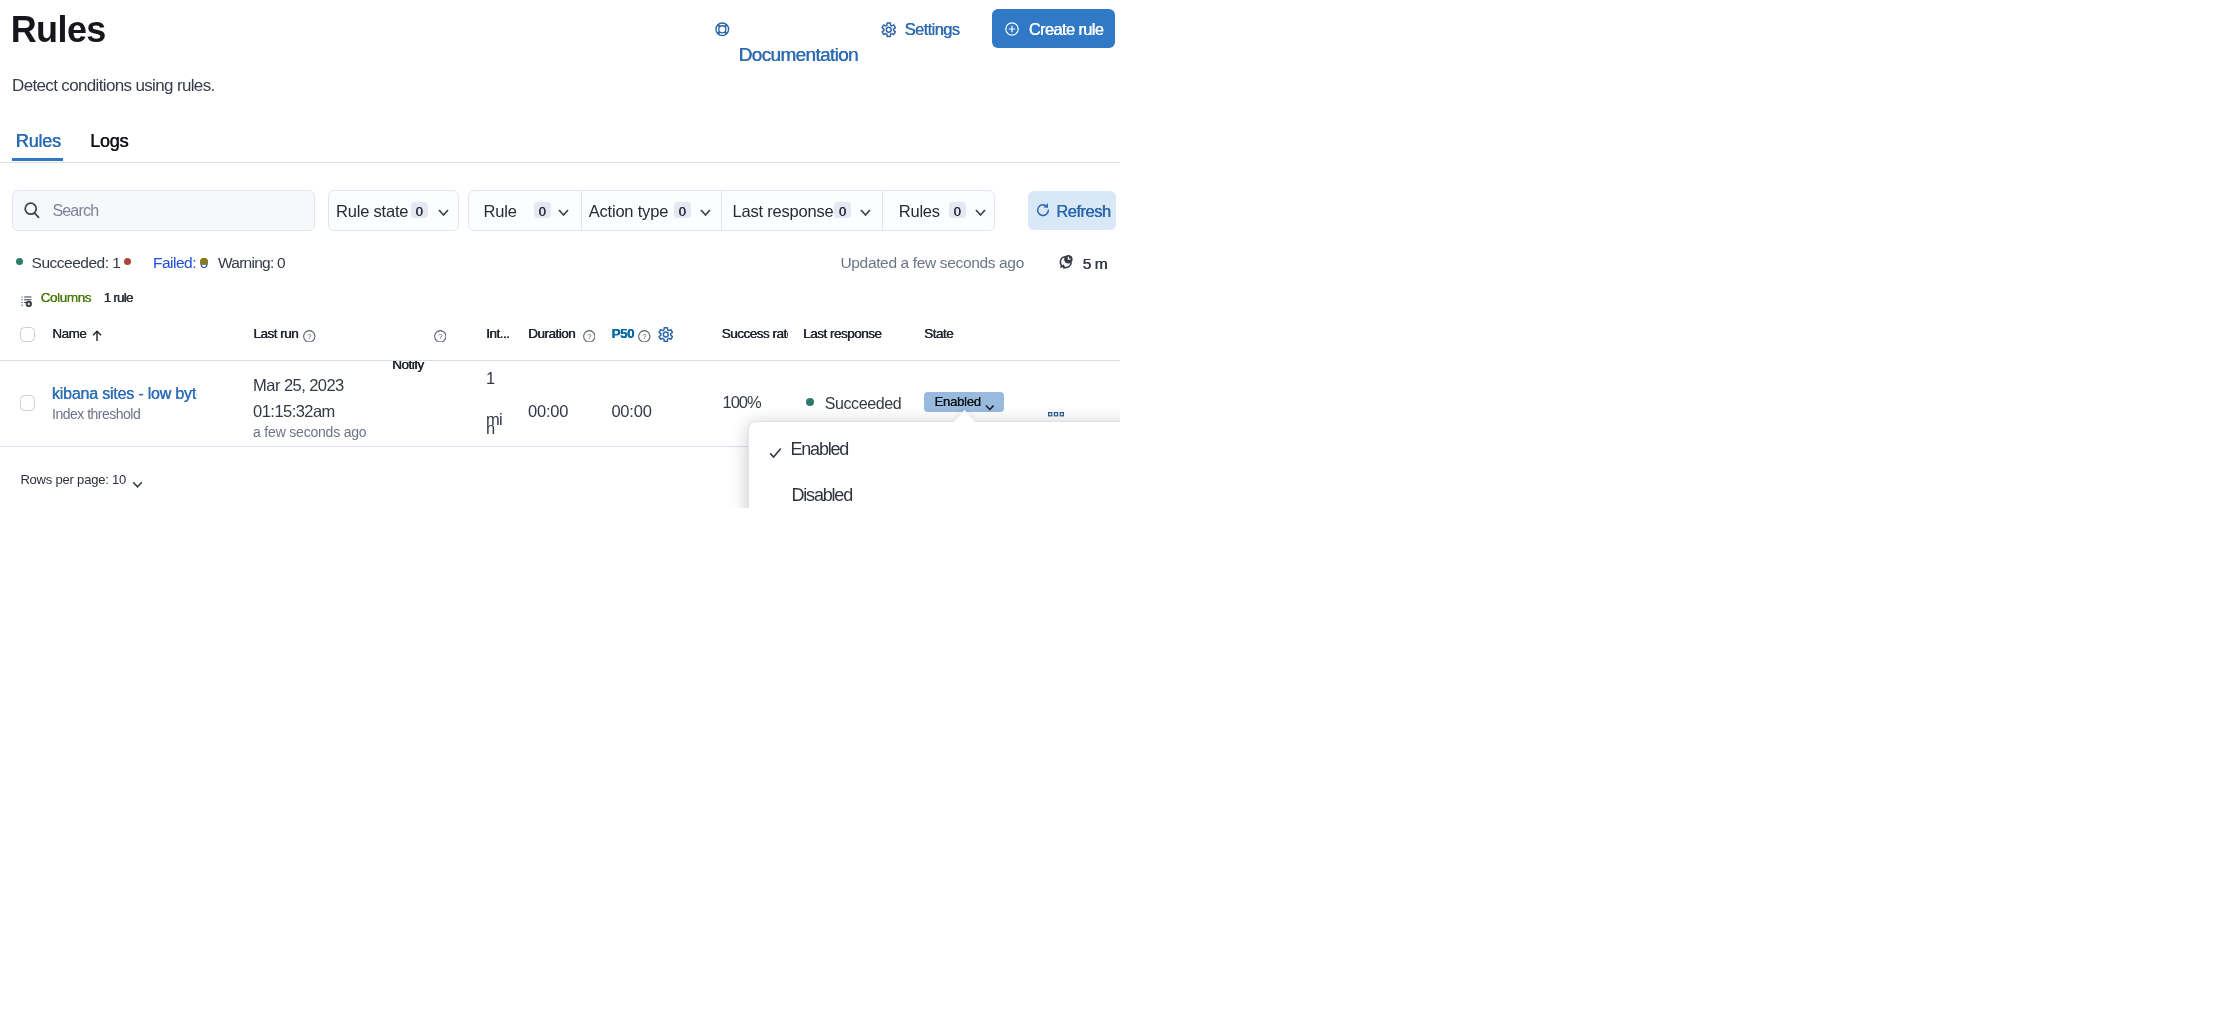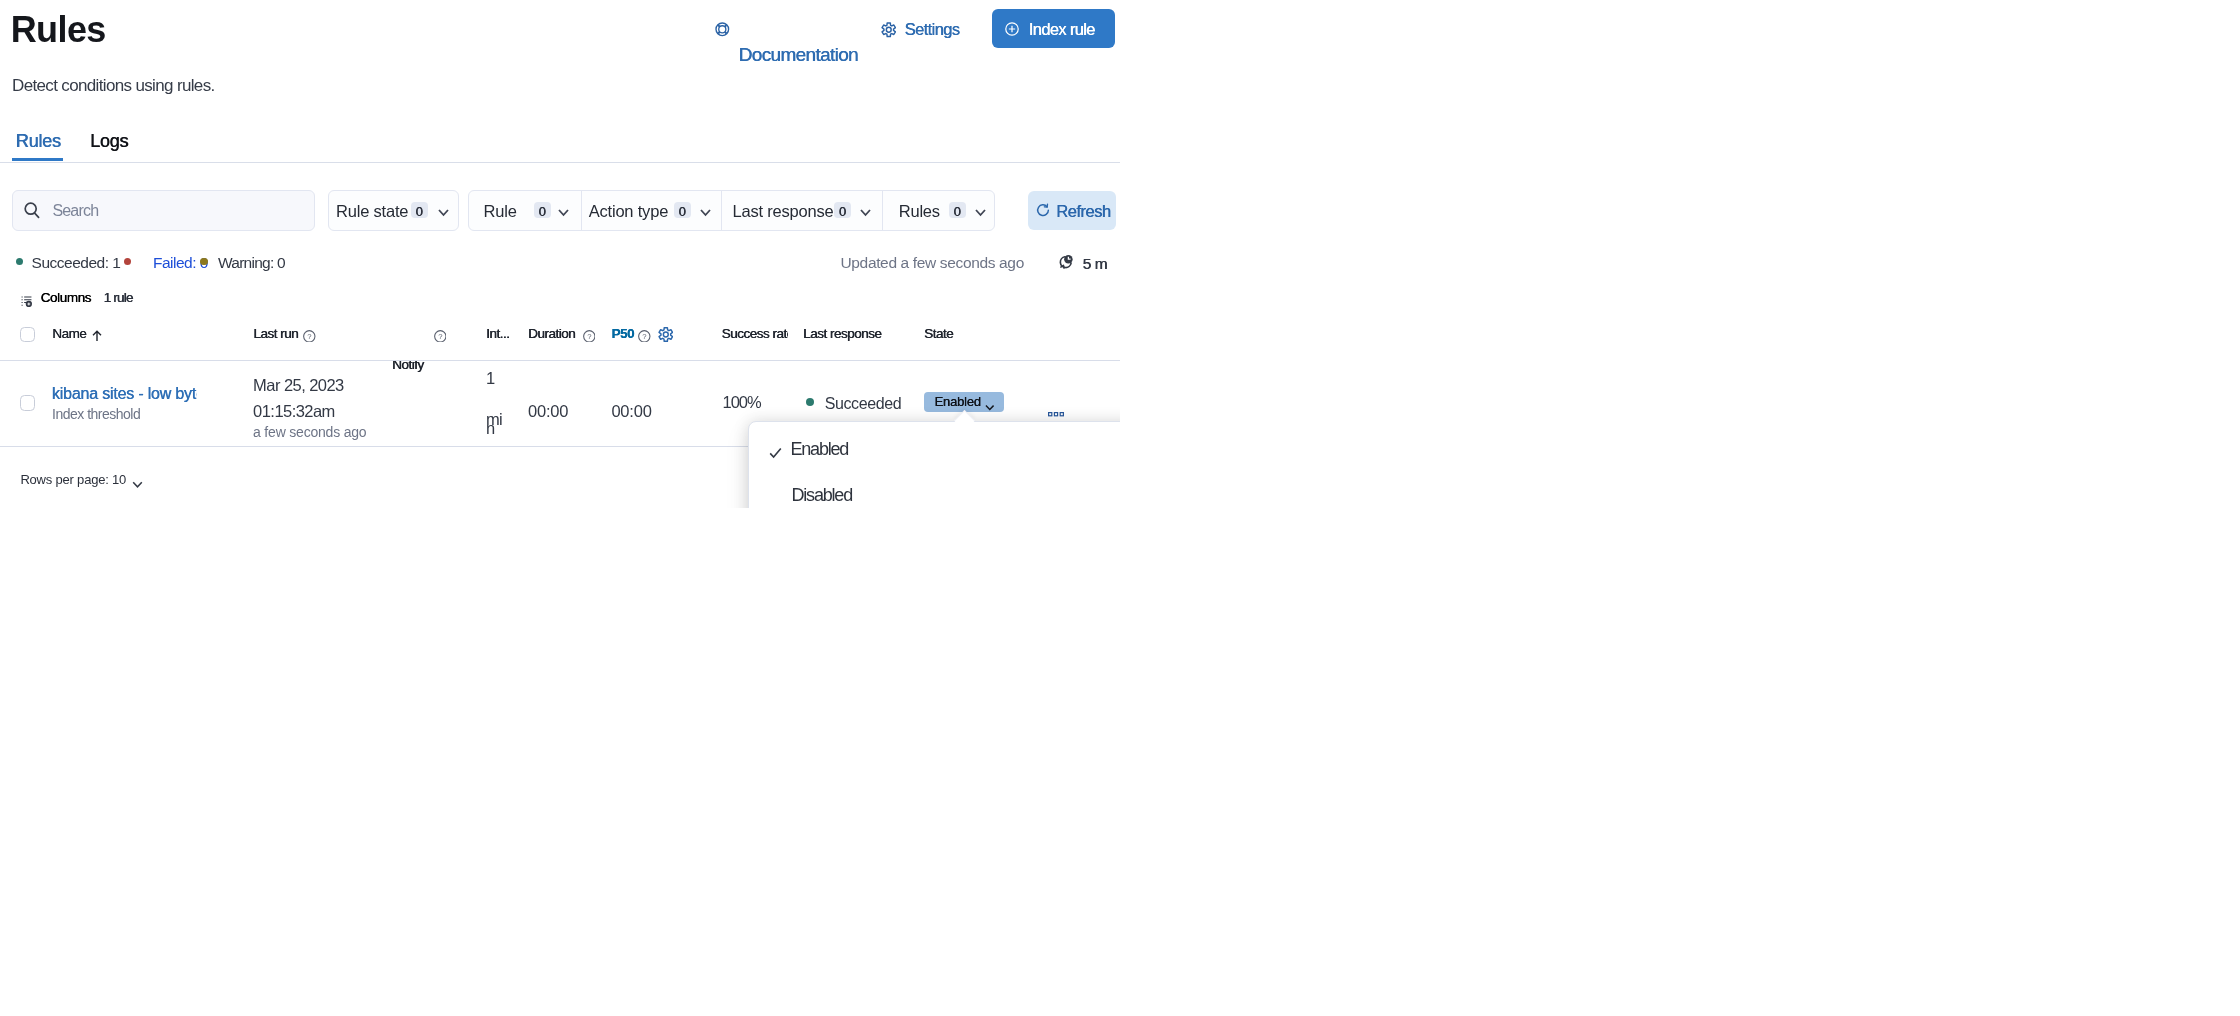--- a/index.html
+++ b/index.html
@@ -33,21 +33,21 @@
 </div>
 <div class="abs ink sb" style="left:904.5px; top:20.5px; font-size:16.5px; letter-spacing:-0.6px; color:#2e6cb1;">Settings</div>
 
 <div class="abs" style="left:992.3px; top:8.6px; width:123px; height:39.5px; background:#2f79c7; border-radius:6px;"></div>
 <div class="abs" style="left:1004.7px; top:22px; width:14px; height:14px;">
   <svg width="14" height="14" viewBox="0 0 16 16" fill="none" stroke="#fff">
     <circle cx="8" cy="8" r="7.1" stroke-width="1.4"></circle>
     <path d="M8 4.4 V11.6 M4.4 8 H11.6" stroke-width="1.4"></path>
   </svg>
 </div>
-<div class="abs ink sb" style="left:1028.7px; top:21px; font-size:16.5px; letter-spacing:-0.65px; color:#fff;">Index rule</div>
+<div class="abs ink sb" style="left:1028.7px; top:21px; font-size:16.5px; letter-spacing:-0.65px; color:#fff;">Create rule</div>
 
 <div class="abs ink sb2" style="left:15.6px; top:132.2px; font-size:18px; color:#2e6cb1;">Rules</div>
 <div class="abs ink sb2" style="left:89.9px; top:132.2px; font-size:18px; color:#101217;">Logs</div>
 <div class="abs" style="left:0; top:161.5px; width:1120px; height:1px; background:#d9dee9;"></div>
 <div class="abs" style="left:11.8px; top:158.1px; width:51px; height:2.9px; background:#2f79c7;"></div>
 
 <div class="abs" style="left:12.2px; top:190.3px; width:303.3px; height:40.6px; background:#f7f8fc; border:1px solid #e2e6f1; border-radius:6px;"></div>
 <div class="abs" style="left:23.6px; top:202.4px; width:16px; height:17px;">
   <svg width="16" height="17" viewBox="0 0 16 17" fill="none" stroke="#3a404c">
     <circle cx="6.7" cy="6.7" r="5.5" stroke-width="1.7"></circle>
@@ -135,21 +135,21 @@
 <div class="abs ink sb" style="left:1082.6px; top:255.6px; font-size:15.5px; letter-spacing:-0.5px; color:#333945;">5 m</div>
 
 <div class="abs" style="left:20.8px; top:293.3px; width:11px; height:11.4px;">
   <svg width="11" height="11.4" viewBox="0 0 16 16.5" fill="none">
     <path d="M0.8 1.4 H2.4 M0.8 5.4 H2.4 M0.8 9.4 H2.4 M0.8 13.4 H2.4" stroke="#333945" stroke-width="1.7"></path>
     <path d="M4.6 1.4 H15.2 M4.6 5.4 H15.2 M4.6 9.4 H9" stroke="#333945" stroke-width="1.7"></path>
     <circle cx="11.4" cy="11.6" r="4.6" fill="#333945"></circle>
     <path d="M11.4 9.5 V13.7 M9.3 11.6 H13.5" stroke="#fff" stroke-width="1.3"></path>
   </svg>
 </div>
-<div class="abs ink sb" style="left:40.5px; top:291.2px; font-size:13.5px; letter-spacing:-0.4px; color:#000000;">Columns</div>
+<div class="abs ink sb" style="left:40.5px; top:291.2px; font-size:13.5px; letter-spacing:-0.4px; color:#4d7c0f;">Columns</div>
 <div class="abs ink sb" style="left:103.5px; top:291.2px; font-size:13.5px; letter-spacing:-0.8px; color:#2b303b;">1 rule</div>
 
 <div class="abs" style="left:20.2px; top:326.7px; width:15.2px; height:15.2px; border:1.4px solid #c8cdd9; border-radius:4.5px; background:#fff;"></div>
 <div class="abs ink sb" style="left:52.2px; top:327px; font-size:13.5px; letter-spacing:-0.5px; color:#20252e;">Name</div>
 <div class="abs" style="left:90.5px; top:328.2px; width:12px; height:12px;">
   <svg width="12" height="12" viewBox="0 0 12 12" fill="none" stroke="#20252e">
       <path d="M6 11 V1.6 M2 5.2 L6 1.2 L10 5.2" stroke-width="1.4"></path>
     </svg>
 </div>
 <div class="abs ink sb" style="left:253.3px; top:327px; font-size:13.5px; letter-spacing:-0.5px; color:#20252e;">Last run</div>

